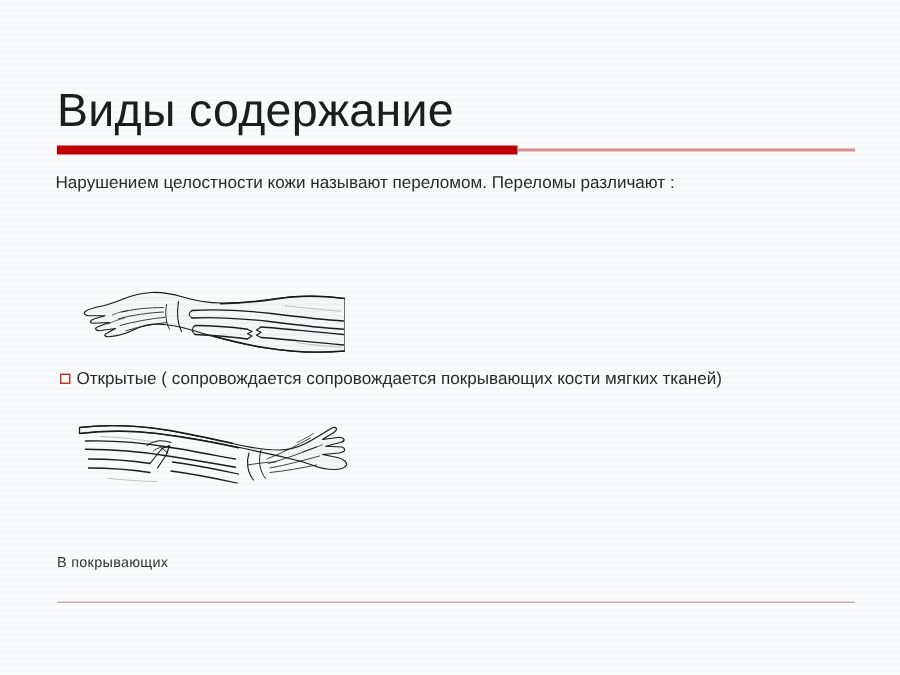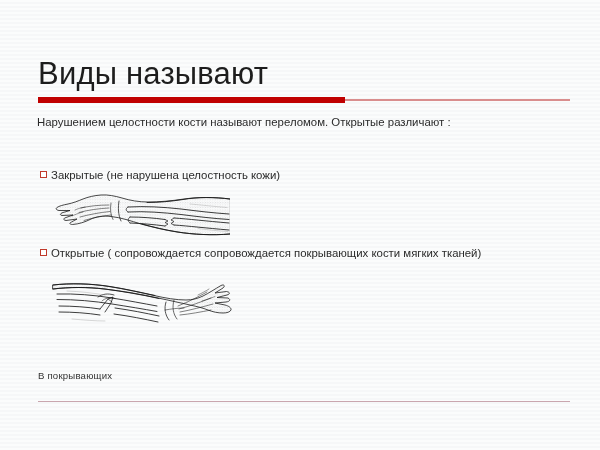--- a/index.html
+++ b/index.html
@@ -120,31 +120,27 @@
     width: 532px;
     height: 1.3px;
     background: #c9a6ae;
   }
 </style>
 </head>
 <body>
 
 <div class="slide">
 
-  <div class="title">Виды называют</div>
+  <div class="title">Виды содержание</div>
 
   <div class="rule-thick"></div>
   <div class="rule-thin"></div>
 
-  <div class="intro">Нарушением целостности кости называют переломом. Открытые различают :</div>
-
-  <div class="bullet-row b1">
-    <span class="bullet-marker"></span>
-    <span class="bullet-text">Закрытые (не нарушена целостность кожи)</span>
-  </div>
+  <div class="intro">Нарушением целостности кожи называют переломом. Переломы различают :</div>
+
 
   <div class="figure fig-closed">
     <svg viewBox="0 0 350 96" xmlns="http://www.w3.org/2000/svg" fill="none" stroke="#1a1a1a" stroke-width="1.6" stroke-linecap="round" stroke-linejoin="round">
       <defs>
         <pattern id="stipple1" width="5" height="5" patternUnits="userSpaceOnUse">
           <circle cx="1.2" cy="1.2" r="0.55" fill="#8d8d8d" stroke="none"></circle>
           <circle cx="3.6" cy="3.4" r="0.45" fill="#a5a5a5" stroke="none"></circle>
         </pattern>
       </defs>
 

